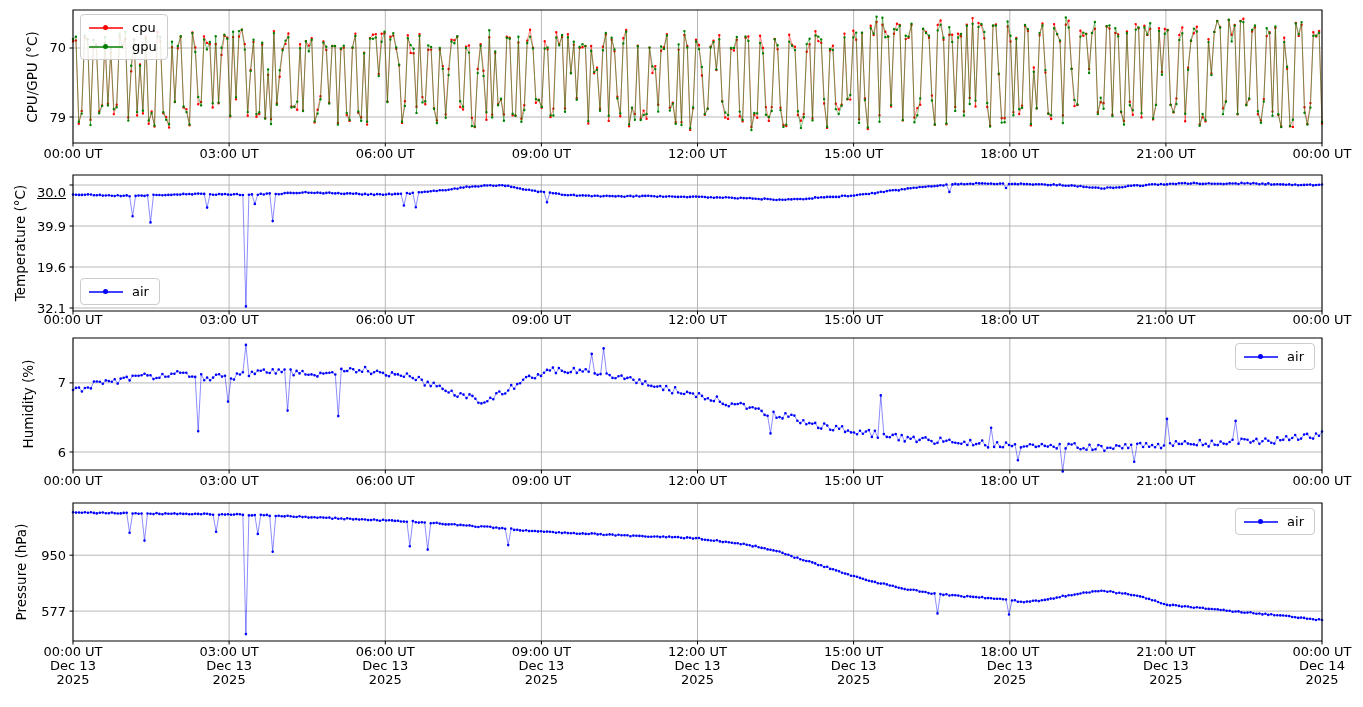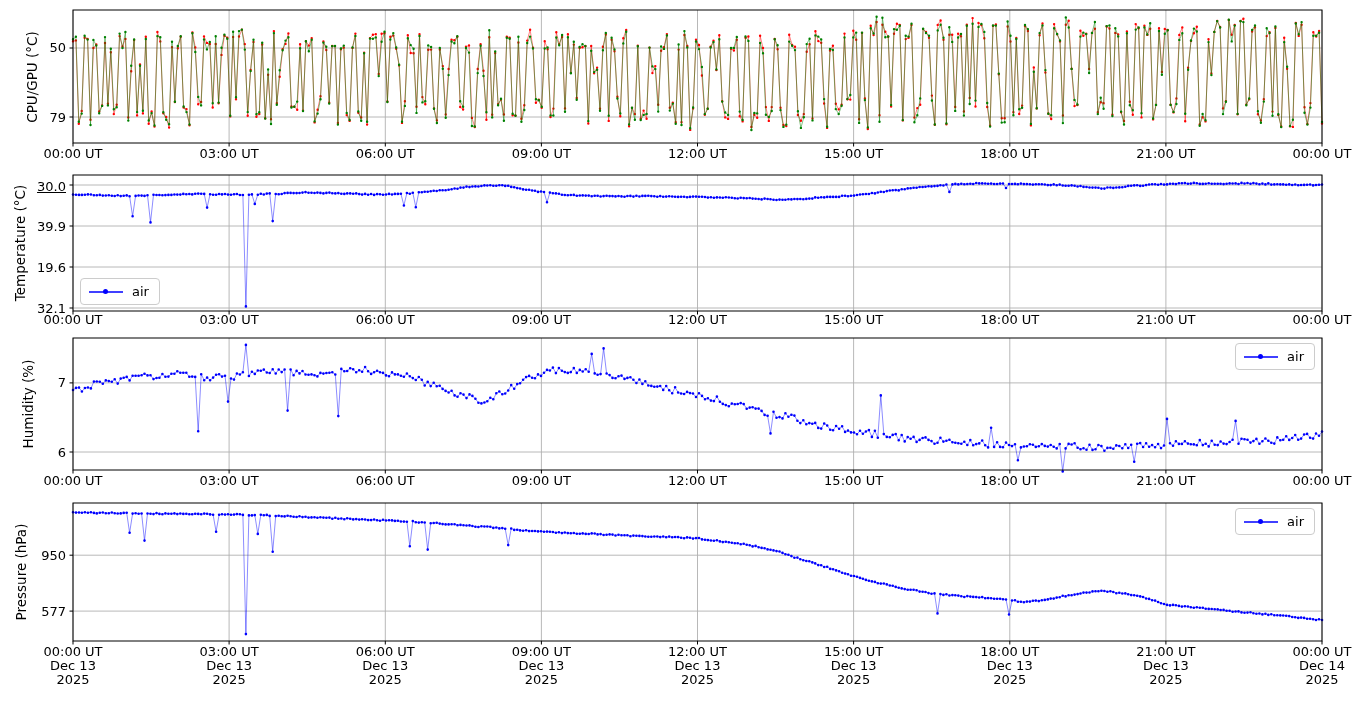--- a/index.html
+++ b/index.html
@@ -147,34 +147,50 @@
     <div class="xtick" style="left: 73px; top: 147px;">00:00 UT</div>
     <div class="xtick" style="left: 229.125px; top: 147px;">03:00 UT</div>
     <div class="xtick" style="left: 385.25px; top: 147px;">06:00 UT</div>
     <div class="xtick" style="left: 541.375px; top: 147px;">09:00 UT</div>
     <div class="xtick" style="left: 697.5px; top: 147px;">12:00 UT</div>
     <div class="xtick" style="left: 853.625px; top: 147px;">15:00 UT</div>
     <div class="xtick" style="left: 1009.75px; top: 147px;">18:00 UT</div>
     <div class="xtick" style="left: 1165.88px; top: 147px;">21:00 UT</div>
     <div class="xtick" style="left: 1322px; top: 147px;">00:00 UT</div>
     <div class="ytick" style="left: 6px; top: 109.535px;">79</div>
-    <div class="ytick" style="left: 6px; top: 40.4803px;">50</div>
+    <div class="ytick" style="left: 6px; top: 40.4803px;">70</div>
+    <div class="legend" style="left: 80px; top: 14px;">
+      <div class="lrow">
+        <span class="lsample">
+          <span class="lline" style="background: rgb(255, 0, 0);"></span>
+          <span class="ldot" style="background: rgb(255, 0, 0);"></span>
+        </span>
+        <span>cpu</span>
+      </div>
+      <div class="lrow">
+        <span class="lsample">
+          <span class="lline" style="background: rgb(0, 128, 0);"></span>
+          <span class="ldot" style="background: rgb(0, 128, 0);"></span>
+        </span>
+        <span>gpu</span>
+      </div>
+    </div>
     <div class="xtick" style="left: 73px; top: 313px;">00:00 UT</div>
     <div class="xtick" style="left: 229.125px; top: 313px;">03:00 UT</div>
     <div class="xtick" style="left: 385.25px; top: 313px;">06:00 UT</div>
     <div class="xtick" style="left: 541.375px; top: 313px;">09:00 UT</div>
     <div class="xtick" style="left: 697.5px; top: 313px;">12:00 UT</div>
     <div class="xtick" style="left: 853.625px; top: 313px;">15:00 UT</div>
     <div class="xtick" style="left: 1009.75px; top: 313px;">18:00 UT</div>
     <div class="xtick" style="left: 1165.88px; top: 313px;">21:00 UT</div>
     <div class="xtick" style="left: 1322px; top: 313px;">00:00 UT</div>
     <div class="ytick" style="left: 6px; top: 300.547px;">32.1</div>
     <div class="ytick" style="left: 6px; top: 259.534px;">19.6</div>
     <div class="ytick" style="left: 6px; top: 218.521px;">39.9</div>
-    <div class="ytick" style="left: 6px; top: 179px; text-decoration: underline;">30.0</div>
+    <div class="ytick" style="left: 6px; top: 185px; text-decoration: underline;">30.0</div>
     <div class="legend" style="left: 80px; top: 278px;">
       <div class="lrow">
         <span class="lsample">
           <span class="lline" style="background: rgb(0, 0, 255);"></span>
           <span class="ldot" style="background: rgb(0, 0, 255);"></span>
         </span>
         <span>air</span>
       </div>
     </div>
     <div class="xtick" style="left: 73px; top: 474px;">00:00 UT</div>

